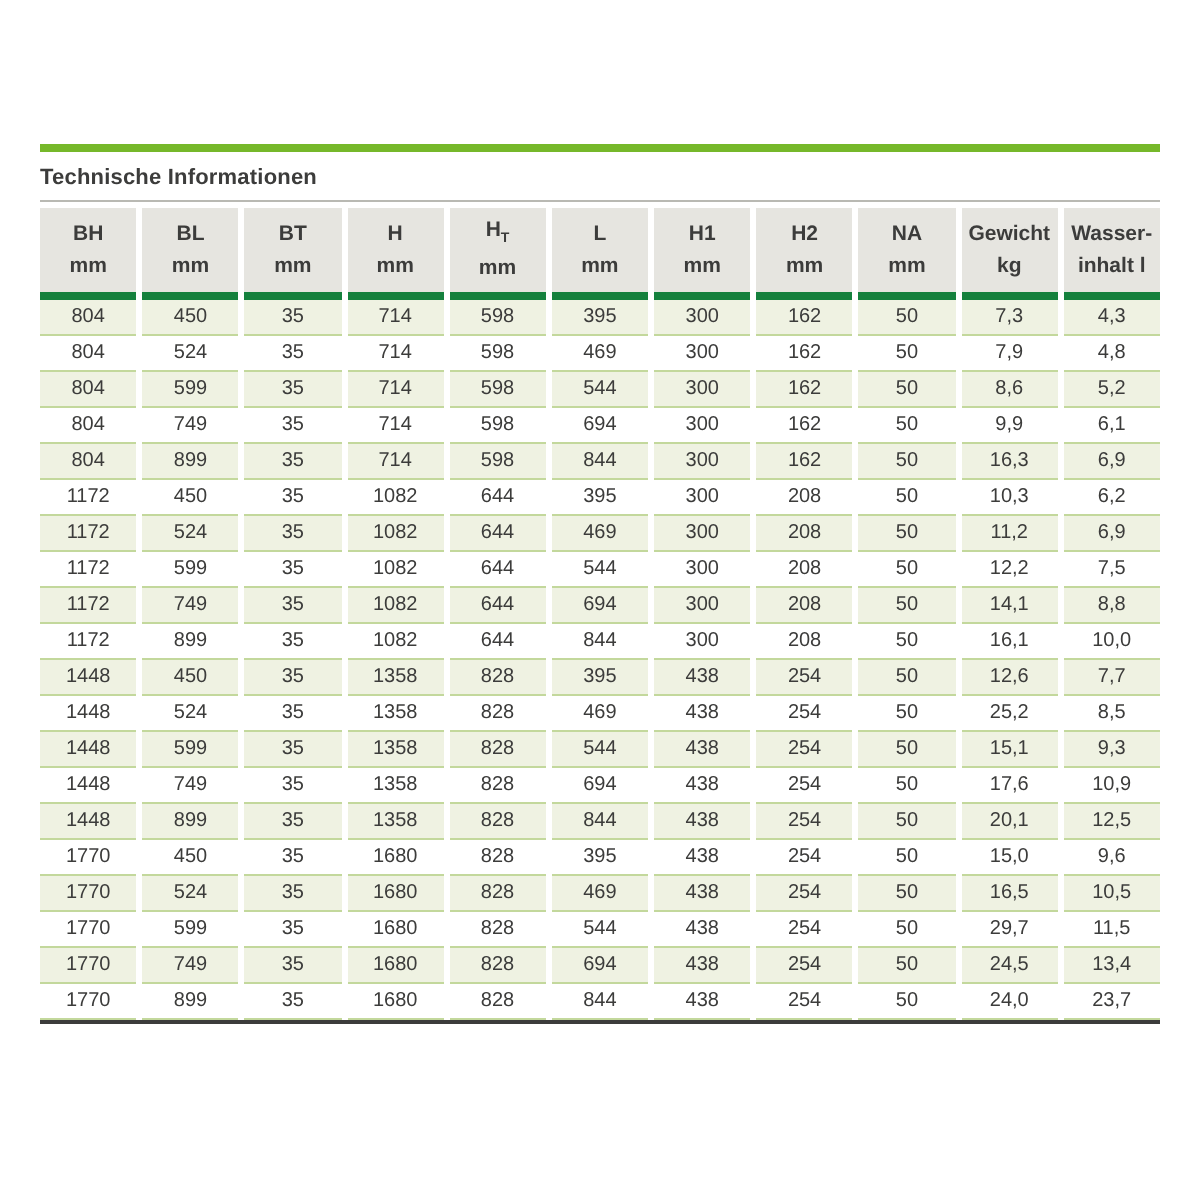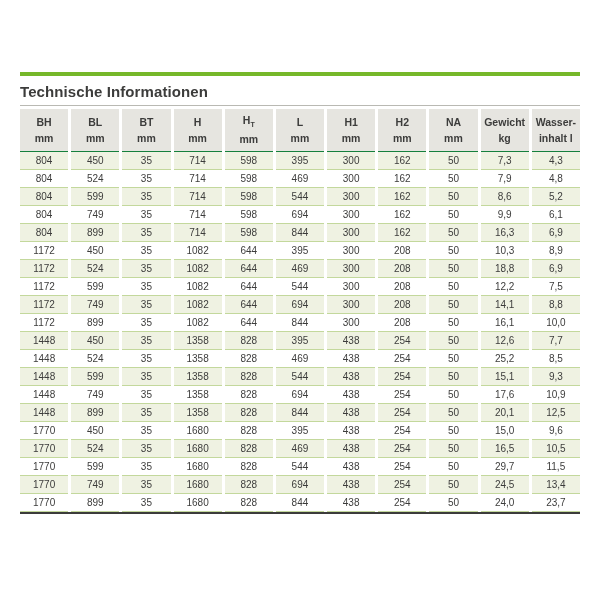--- a/index.html
+++ b/index.html
@@ -21,21 +21,21 @@
     left: 20px;
     top: 0;
     width: 560px;
   }
   .accent-bar {
     margin-top: 72px;
     height: 4px;
     background: #76b82a;
   }
   .page-title {
-    font-size: 15px;
+    font-size: 11px;
     font-weight: bold;
     color: #3c3c3b;
     margin: 7px 0 5px 0;
     letter-spacing: 0.1px;
   }
   .title-rule {
     height: 1px;
     background: #b9b9b3;
     margin-bottom: 3px;
   }
@@ -49,21 +49,21 @@
     width: 566px;
   }
   table.tech-table th {
     background: #e6e5e0;
     height: 42px;
     font-size: 10.5px;
     font-weight: bold;
     text-align: center;
     vertical-align: middle;
     line-height: 1.55;
-    border-bottom: 1px solid #15803d;
+    border-bottom: 4px solid #15803d;
     padding: 0;
     margin-top: 24px;
   }
   table.tech-table th sub {
     font-size: 7px;
     vertical-align: sub;
   }
   table.tech-table td {
     height: 17px;
     font-size: 10px;
@@ -178,33 +178,33 @@
             <td>1172</td>
             <td>450</td>
             <td>35</td>
             <td>1082</td>
             <td>644</td>
             <td>395</td>
             <td>300</td>
             <td>208</td>
             <td>50</td>
             <td>10,3</td>
-            <td>8,9</td>
+            <td>6,2</td>
           </tr>
           <tr>
             <td>1172</td>
             <td>524</td>
             <td>35</td>
             <td>1082</td>
             <td>644</td>
             <td>469</td>
             <td>300</td>
             <td>208</td>
             <td>50</td>
-            <td>18,8</td>
+            <td>11,2</td>
             <td>6,9</td>
           </tr>
           <tr>
             <td>1172</td>
             <td>599</td>
             <td>35</td>
             <td>1082</td>
             <td>644</td>
             <td>544</td>
             <td>300</td>

